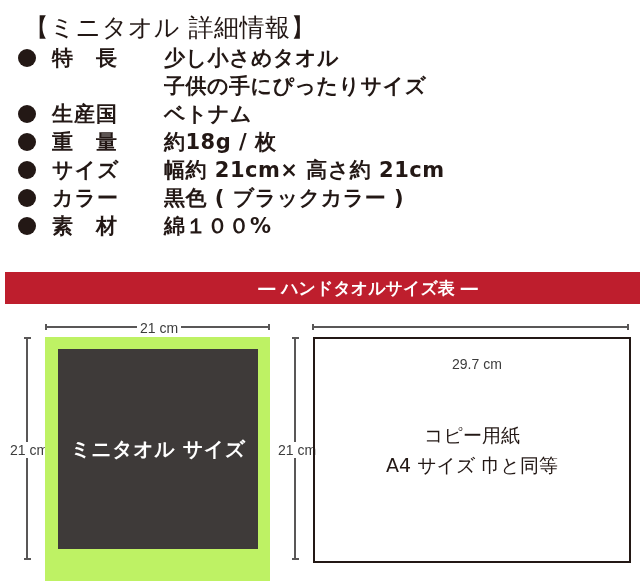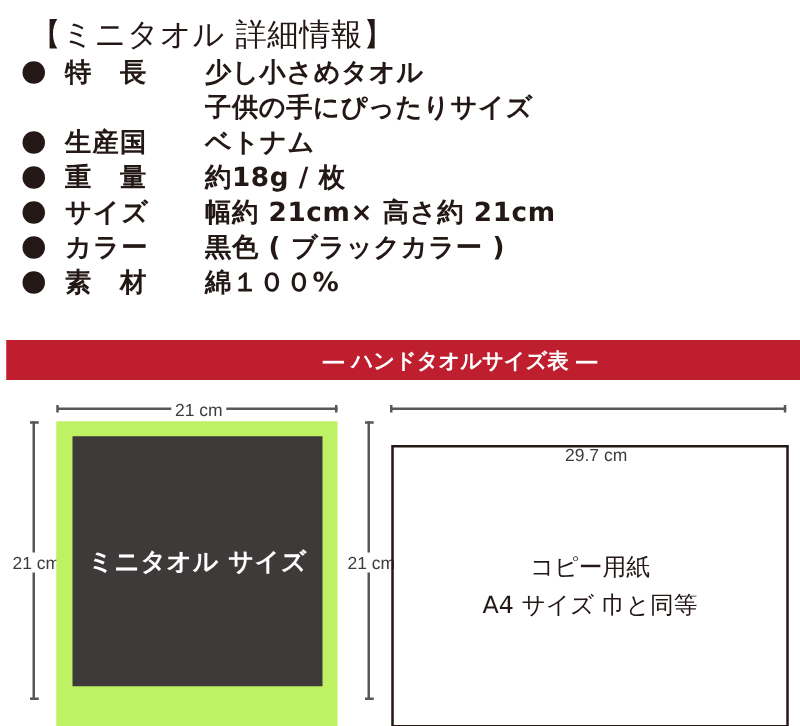--- a/index.html
+++ b/index.html
@@ -13,21 +13,21 @@
   .val{white-space:nowrap;letter-spacing:0.5px;}
   .band{position:absolute;left:5px;top:272px;width:630px;height:32px;background:#be1e2d;color:#fff;font-weight:bold;font-size:17px;display:flex;align-items:center;justify-content:center;padding-left:48px;}
   .dim{position:absolute;font-size:14px;color:#3c3c3c;background:#fff;padding:0 3px;font-family:"Liberation Sans",sans-serif;}
   .hline{position:absolute;height:2px;background:#595757;}
   .vline{position:absolute;width:2px;background:#595757;}
   .cap-h{position:absolute;width:2px;height:6px;background:#595757;}
   .cap-v{position:absolute;height:2px;width:7px;background:#595757;}
   .towel-outer{position:absolute;left:45px;top:337px;width:225px;height:260px;background:#bef264;}
   .towel-inner{position:absolute;left:13px;top:12px;width:200px;height:200px;background:#3e3a39;display:flex;align-items:center;justify-content:center;}
   .towel-label{color:#fff;font-weight:bold;font-size:20px;letter-spacing:0.5px;}
-  .paper{position:absolute;left:313px;top:356px;width:314px;height:222px;border:2px solid #231815;display:flex;flex-direction:column;align-items:center;justify-content:center;}
+  .paper{position:absolute;left:313px;top:337px;width:314px;height:222px;border:2px solid #231815;display:flex;flex-direction:column;align-items:center;justify-content:center;}
   .paper span{font-size:19px;line-height:30px;}
 </style>
 </head>
 <body>
 
 <div class="title">【ミニタオル 詳細情報】</div>
 
 <div class="rows">
   <div class="row">
     <span class="bullet"></span>

